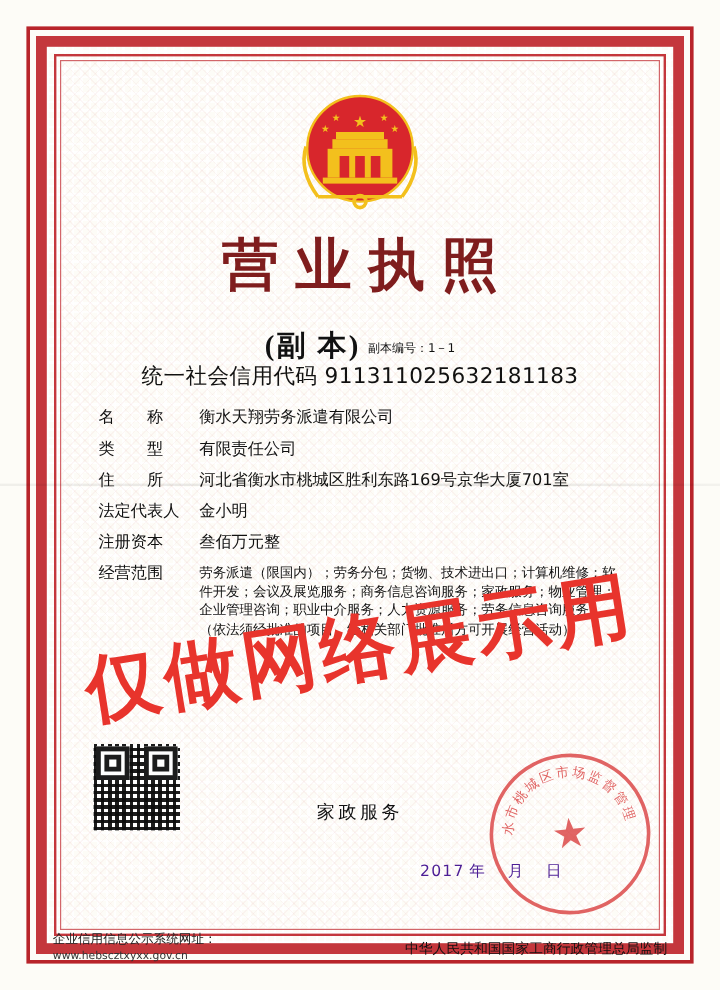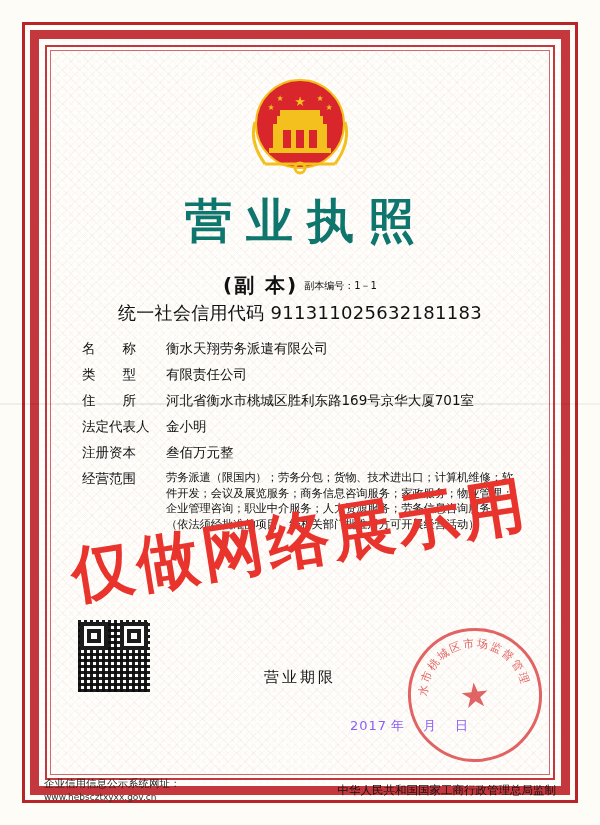--- a/index.html
+++ b/index.html
@@ -76,34 +76,35 @@
   .title {
     position: absolute;
     top: 190px;
     left: 0; right: 0;
     text-align: center;
     font-family: "DejaVu Sans", sans-serif;
     font-weight: bold;
     font-size: 47px;
     letter-spacing: 14px;
     text-indent: 14px;
-    color: #0f766e;
+    color: #7f1d1d;
   }
   .subtitle-row {
     position: absolute;
     top: 272px;
     left: 0; right: 0;
     text-align: center;
     font-family: "DejaVu Sans", sans-serif;
     color: #111;
   }
   .subtitle {
-    font-size: 20px;
+    font-size: 24px;
     font-weight: bold;
     letter-spacing: 2px;
+    font-family: Liberation Serif, serif;
   }
   .copy-no {
     font-size: 10px;
     margin-left: 6px;
     vertical-align: 3px;
   }
   .credit-code {
     position: absolute;
     top: 301px;
     left: 0; right: 0;
@@ -177,21 +178,21 @@
     font-size: 15px;
     letter-spacing: 3px;
     color: #111;
   }
   .date-line {
     position: absolute;
     top: 717px;
     left: 350px;
     font-family: "DejaVu Sans", sans-serif;
     font-size: 13px;
-    color: #8b5cf6;
+    color: #4c1d95;
     letter-spacing: 1px;
   }
   .date-line span { margin-right: 18px; }
   .date-line .year-num { margin-right: 4px; }
   
   .seal {
     position: absolute;
     left: 408px;
     top: 628px;
     width: 128px;
@@ -337,21 +338,21 @@
       <div class="field-value">叁佰万元整</div>
     </div>
     <div class="field-row">
       <div class="field-label">经营范围</div>
       <div class="field-value scope-value">劳务派遣（限国内）；劳务分包；货物、技术进出口；计算机维修；软件开发；会议及展览服务；商务信息咨询服务；家政服务；物业管理；企业管理咨询；职业中介服务；人力资源服务；劳务信息咨询服务。（依法须经批准的项目，经相关部门批准后方可开展经营活动）</div>
     </div>
   </div>
 
   <div class="qr"></div>
 
-  <div class="registry">营业期限</div>
+  <div class="registry">家政服务</div>
 
   <div class="date-line">
     <span class="year-num">2017</span><span>年</span><span>月</span><span>日</span>
   </div>
 
   <div class="seal">
     <svg class="seal-text" viewBox="0 0 128 128">
       <defs>
         <path id="arcpath" d="M 16,64 A 48,48 0 1 1 112,64"></path>
       </defs>

